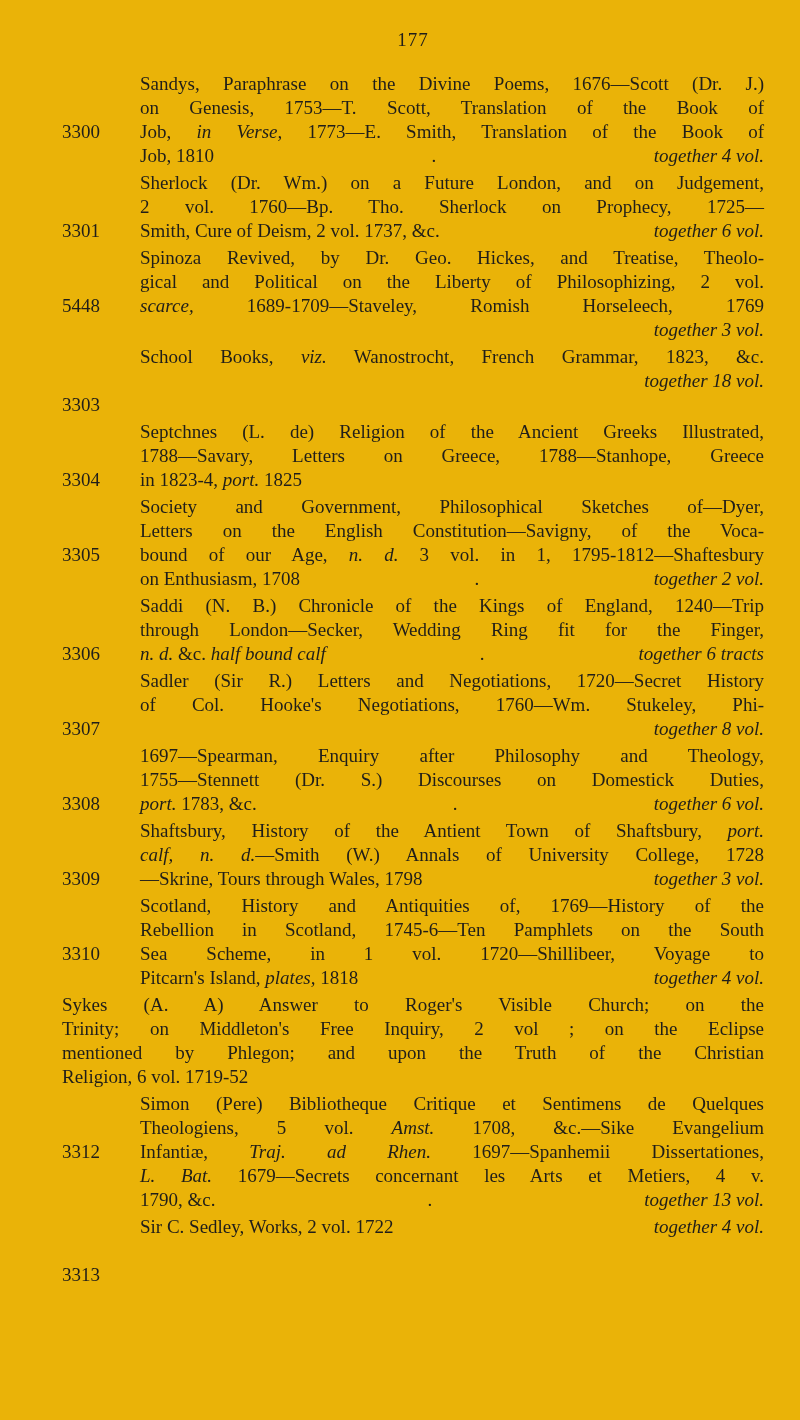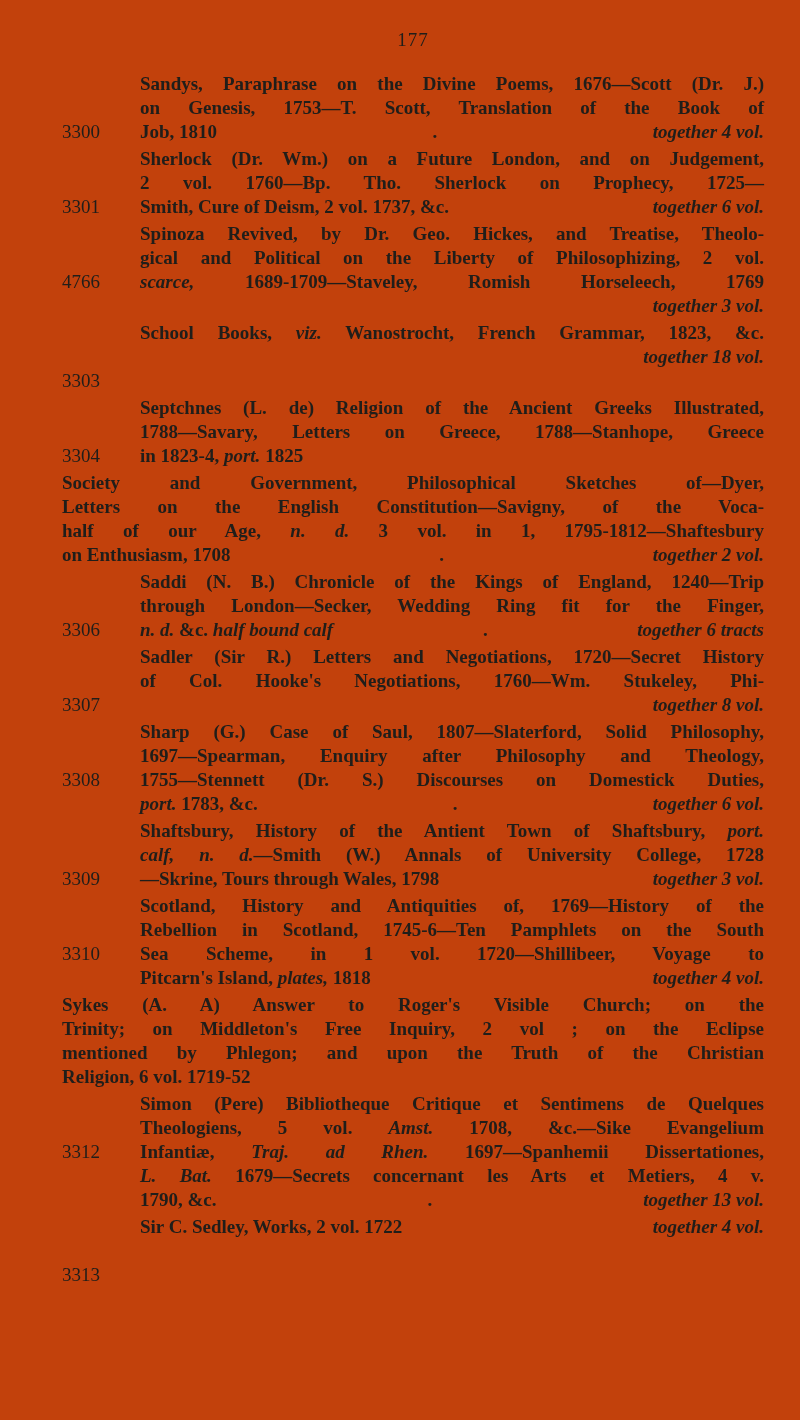--- a/index.html
+++ b/index.html
@@ -1,21 +1,21 @@
 <!DOCTYPE html>
 <html><head>
 <meta charset="utf-8">
 <style>
   html, body { margin: 0; padding: 0; background: #efede7; }
   .page {
     position: relative;
     width: 800px;
     height: 1420px;
     box-sizing: border-box;
-    background: #c2410c;
+    background: #eab308;
     color: #201e1a;
     font-family: "Liberation Serif", "DejaVu Serif", serif;
     font-size: 19px;
     padding: 28px 36px 40px 62px;
     overflow: hidden;
   }
   .page-number {
     text-align: center;
     letter-spacing: 1px;
     margin-bottom: 20px;
@@ -24,21 +24,21 @@
   .entry {
     display: flex;
     margin-bottom: 3px;
   }
   .entry-number {
     flex: 0 0 78px;
     width: 78px;
     line-height: 24px;
     margin-top: 48px;
   }
-  .entry-lines { flex: 1; min-width: 0; font-weight: bold; }
+  .entry-lines { flex: 1; min-width: 0; }
   .line {
     display: flex;
     line-height: 24px;
   }
   .line .left  { white-space: pre-wrap; }
   .line.j { display: block; }
   .line.j .left {
     display: block;
     text-align: justify;
     text-align-last: justify;
@@ -56,20 +56,23 @@
   <div class="entries">
   <div class="entry">
     <span class="entry-number">3300</span>
     <div class="entry-lines">
           <div class="line j">
             <span class="left"><span>Sandys, Paraphrase on the Divine Poems, 1676—Scott (Dr. J.)</span></span>
           </div>
           <div class="line j">
             <span class="left"><span>on Genesis, 1753—T. Scott, Translation of the Book of</span></span>
           </div>
+          <div class="line j">
+            <span class="left"><span>Job, </span><span class="it">in Verse,</span><span> 1773—E. Smith, Translation of the Book of</span></span>
+          </div>
           <div class="line">
             <span class="left"><span>Job, 1810</span></span>
             <span class="dot">.</span>
             <span class="right it">together 4 vol.</span>
           </div>
         </div>
   </div>
 
   <div class="entry">
     <span class="entry-number">3301</span>
@@ -82,21 +85,21 @@
           </div>
           <div class="line">
             <span class="left"><span>Smith, Cure of Deism, 2 vol. 1737, &amp;c.</span></span>
             <span class="fill"></span>
             <span class="right it">together 6 vol.</span>
           </div>
         </div>
   </div>
 
   <div class="entry">
-    <span class="entry-number">4766</span>
+    <span class="entry-number">5448</span>
     <div class="entry-lines">
           <div class="line j">
             <span class="left"><span>Spinoza Revived, by Dr. Geo. Hickes, and Treatise, Theolo-</span></span>
           </div>
           <div class="line j">
             <span class="left"><span>gical and Political on the Liberty of Philosophizing, 2 vol.</span></span>
           </div>
           <div class="line j">
             <span class="left"><span class="it">scarce,</span><span> 1689-1709—Staveley, Romish Horseleech, 1769</span></span>
           </div>
@@ -131,29 +134,30 @@
           <div class="line j">
             <span class="left"><span>1788—Savary, Letters on Greece, 1788—Stanhope, Greece</span></span>
           </div>
           <div class="line">
             <span class="left"><span>in 1823-4, </span><span class="it">port.</span><span> 1825</span></span>
           </div>
         </div>
   </div>
 
   <div class="entry">
+    <span class="entry-number">3305</span>
     <div class="entry-lines">
           <div class="line j">
             <span class="left"><span>Society and Government, Philosophical Sketches of—Dyer,</span></span>
           </div>
           <div class="line j">
             <span class="left"><span>Letters on the English Constitution—Savigny, of the Voca-</span></span>
           </div>
           <div class="line j">
-            <span class="left"><span>half of our Age, </span><span class="it">n. d.</span><span> 3 vol. in 1, 1795-1812—Shaftesbury</span></span>
+            <span class="left"><span>bound of our Age, </span><span class="it">n. d.</span><span> 3 vol. in 1, 1795-1812—Shaftesbury</span></span>
           </div>
           <div class="line">
             <span class="left"><span>on Enthusiasm, 1708</span></span>
             <span class="dot">.</span>
             <span class="right it">together 2 vol.</span>
           </div>
         </div>
   </div>
 
   <div class="entry">
@@ -185,23 +189,20 @@
           <div class="line">
             <span class="fill"></span>
             <span class="right it">together 8 vol.</span>
           </div>
         </div>
   </div>
 
   <div class="entry">
     <span class="entry-number">3308</span>
     <div class="entry-lines">
-          <div class="line j">
-            <span class="left"><span>Sharp (G.) Case of Saul, 1807—Slaterford, Solid Philosophy,</span></span>
-          </div>
           <div class="line j">
             <span class="left"><span>1697—Spearman, Enquiry after Philosophy and Theology,</span></span>
           </div>
           <div class="line j">
             <span class="left"><span>1755—Stennett (Dr. S.) Discourses on Domestick Duties,</span></span>
           </div>
           <div class="line">
             <span class="left"><span class="it">port.</span><span> 1783, &amp;c.</span></span>
             <span class="dot">.</span>
             <span class="right it">together 6 vol.</span>

